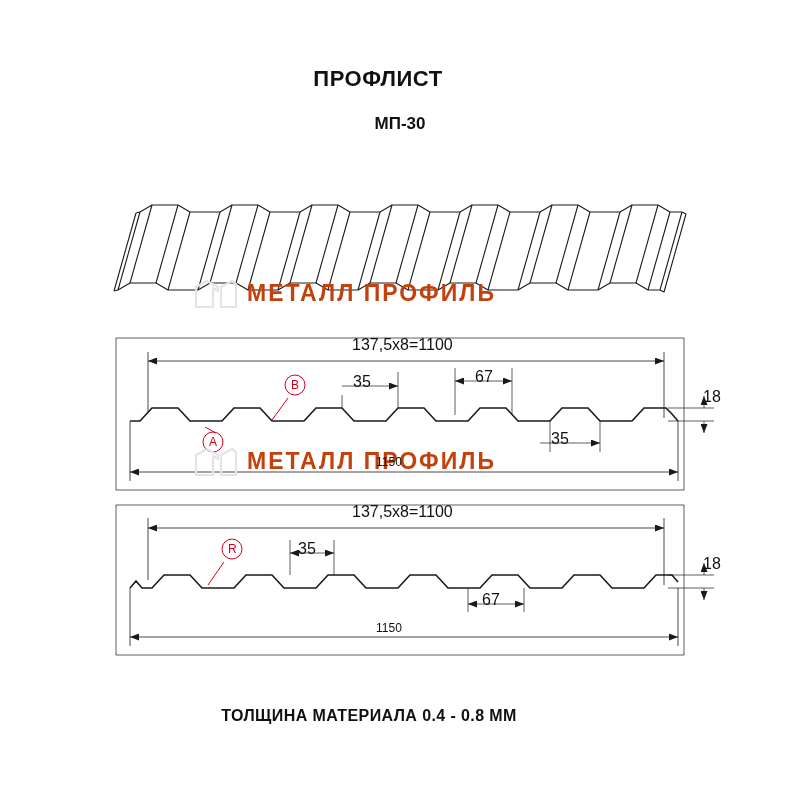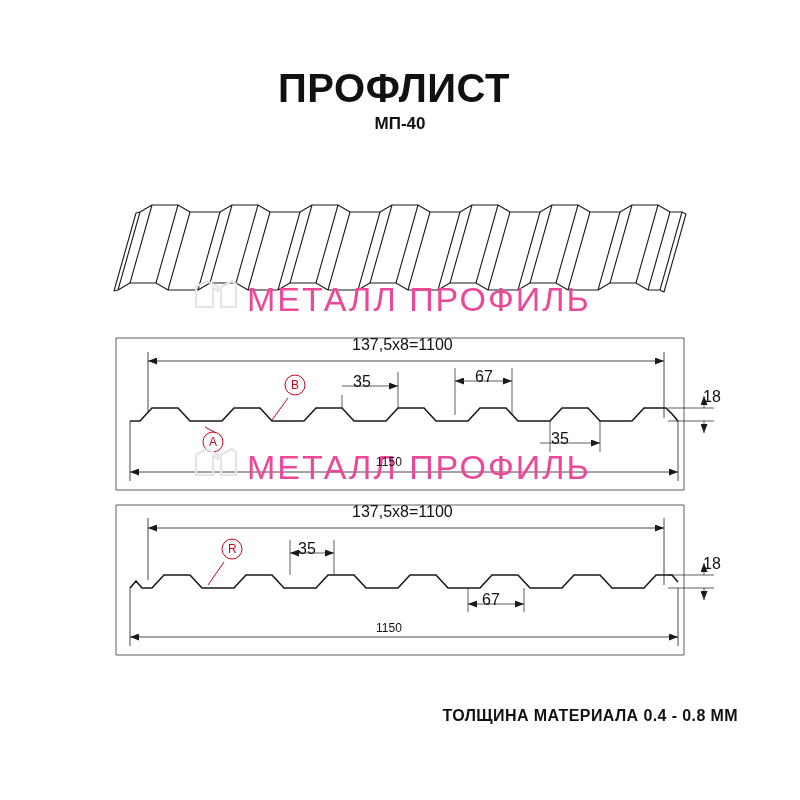--- a/index.html
+++ b/index.html
@@ -17,45 +17,45 @@
   }
   #sheet {
     position: absolute;
     left: 0;
     top: 0;
     width: 800px;
     height: 800px;
   }
   .title-main {
     position: absolute;
-    left: 16px;
+    left: 0;
     top: 66px;
     width: 756px;
     text-align: center;
-    font-size: 40px;
+    font-size: 22px;
     font-weight: bold;
     letter-spacing: 0.5px;
     color: #111;
   }
   .title-sub {
     position: absolute;
     left: 0;
     top: 114px;
     width: 800px;
     text-align: center;
     font-size: 17px;
     font-weight: bold;
     color: #111;
   }
   .footer-note {
     position: absolute;
     left: 0;
     top: 707px;
     width: 738px;
-    text-align: right;
+    text-align: center;
     font-size: 16px;
     font-weight: bold;
     letter-spacing: 0.4px;
     color: #111;
   }
   .dim {
     position: absolute;
     font-size: 16px;
     color: #111;
     white-space: nowrap;
@@ -63,23 +63,23 @@
   .callout {
     position: absolute;
     font-size: 12px;
     color: #d0021b;
     font-weight: normal;
     white-space: nowrap;
   }
   .wm {
     position: absolute;
     font-family: "Liberation Sans", sans-serif;
-    font-weight: normal;
-    color: #ec4899;
-    font-size: 34px;
+    font-weight: bold;
+    color: #c2410c;
+    font-size: 23px;
     letter-spacing: 2px;
     white-space: nowrap;
     user-select: none;
   }
   .wm-1 { left: 247px; top: 280px; }
   .wm-2 { left: 247px; top: 448px; }
   .wm-logo {
     position: absolute;
     width: 46px;
     height: 34px;
@@ -249,21 +249,21 @@
 <div class="wm wm-1">МЕТАЛЛ ПРОФИЛЬ</div>
 <div class="wm wm-2">МЕТАЛЛ ПРОФИЛЬ</div>
 <svg class="wm-logo" style="left:193px; top:277px;" viewBox="0 0 46 34">
   <path d="M3,30 L3,10 L14,4 L25,10 L25,14 L20,11 L20,30 Z M28,30 L28,10 L39,4 L43,7 L43,30 Z" fill="none" stroke="#e4e4e4" stroke-width="2.2"></path>
 </svg>
 <svg class="wm-logo" style="left:193px; top:445px;" viewBox="0 0 46 34">
   <path d="M3,30 L3,10 L14,4 L25,10 L25,14 L20,11 L20,30 Z M28,30 L28,10 L39,4 L43,7 L43,30 Z" fill="none" stroke="#e4e4e4" stroke-width="2.2"></path>
 </svg>
 
 <div class="title-main">ПРОФЛИСТ</div>
-<div class="title-sub">МП-40</div>
+<div class="title-sub">МП-30</div>
 
 <div class="dim" style="left:352px; top:336px;">137,5х8=1100</div>
 <div class="dim" style="left:353px; top:373px;">35</div>
 <div class="dim" style="left:475px; top:368px;">67</div>
 <div class="dim" style="left:551px; top:430px;">35</div>
 <div class="dim" style="left:703px; top:388px;">18</div>
 <div class="dim" style="left:376px; top:455px; font-size:12px;">1150</div>
 <div class="callout" style="left:209px; top:435px;">A</div>
 <div class="callout" style="left:291px; top:378px;">B</div>
 

